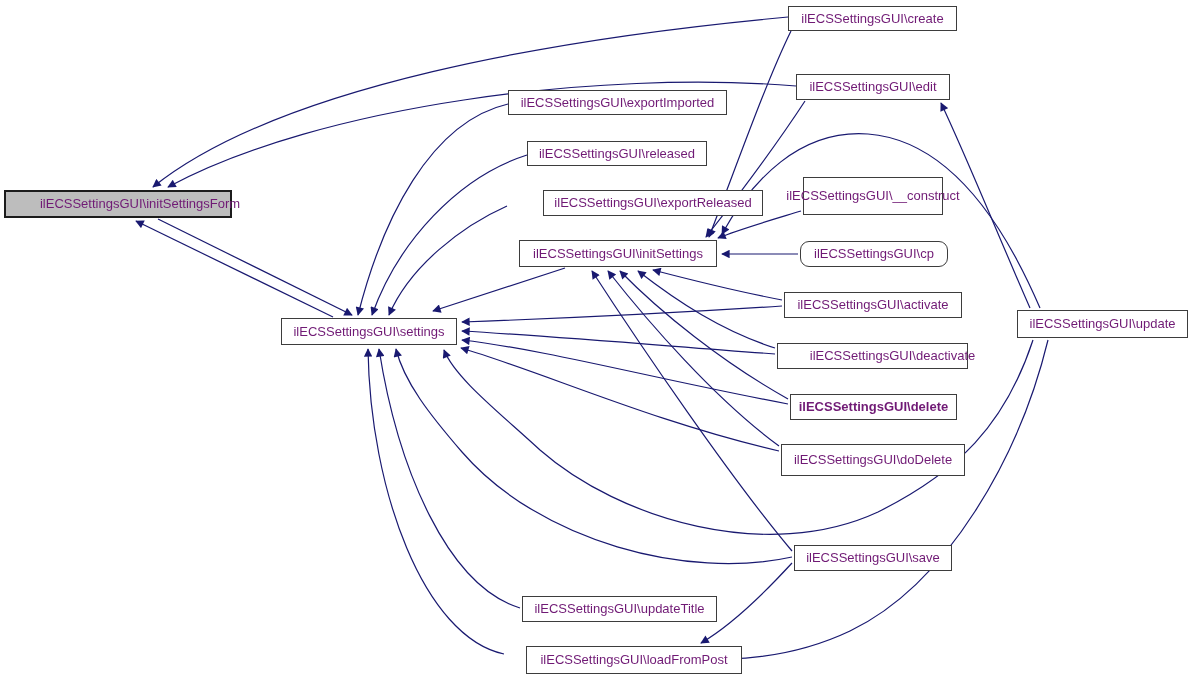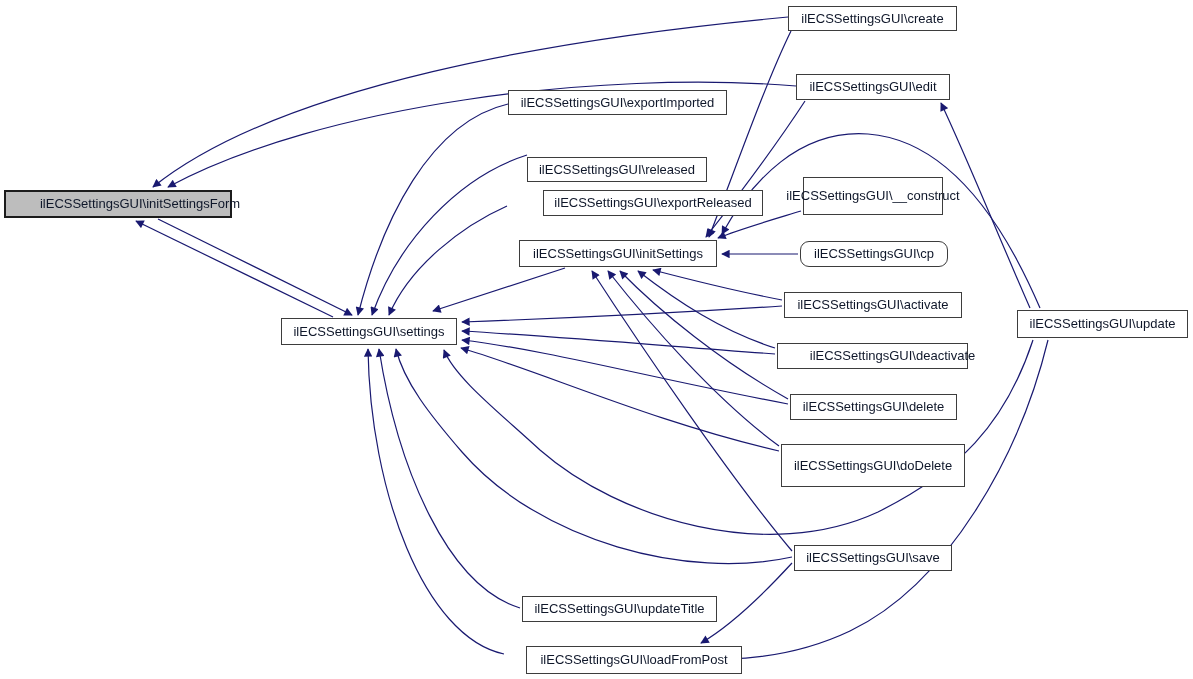--- a/index.html
+++ b/index.html
@@ -9,21 +9,21 @@
     background:#ffffff;
     font-family:"Liberation Sans", sans-serif;
     overflow:hidden;
   }
   #edge-layer{position:absolute;left:0;top:0;width:1193px;height:679px;}
   .gnode{
     position:absolute;
     box-sizing:border-box;
     background:#ffffff;
     border:1px solid #3d3d3d;
-    color:#0f172a;
+    color:#701a75;
     font-size:13px;
     line-height:16px;
     display:flex;
     align-items:center;
     justify-content:center;
     text-align:center;
     white-space:nowrap;
     cursor:pointer;
   }
   .gnode.highlighted{
@@ -81,21 +81,21 @@
       </div>
       <div class="gnode" style="left: 788px; top: 6px; width: 169px; height: 25px;">
         <span>ilECSSettingsGUI\create</span>
       </div>
       <div class="gnode" style="left: 796px; top: 74px; width: 154px; height: 26px;">
         <span>ilECSSettingsGUI\edit</span>
       </div>
       <div class="gnode" style="left: 508px; top: 90px; width: 219px; height: 25px;">
         <span>ilECSSettingsGUI\exportImported</span>
       </div>
-      <div class="gnode" style="left: 527px; top: 141px; width: 180px; height: 25px; margin-top: 16px;">
+      <div class="gnode" style="left: 527px; top: 141px; width: 180px; height: 25px;">
         <span>ilECSSettingsGUI\released</span>
       </div>
       <div class="gnode" style="left: 507px; top: 190px; width: 220px; height: 26px; margin-left: 36px;">
         <span>ilECSSettingsGUI\exportReleased</span>
       </div>
       <div class="gnode" style="left: 519px; top: 240px; width: 198px; height: 27px;">
         <span>ilECSSettingsGUI\initSettings</span>
       </div>
       <div class="gnode" style="left: 803px; top: 177px; width: 140px; height: 38px; flex-direction: row;">
         <span>ilECSSettingsGUI\_</span>
@@ -103,24 +103,24 @@
       </div>
       <div class="gnode" style="left: 800px; top: 241px; width: 148px; height: 26px; border-radius: 9px;">
         <span>ilECSSettingsGUI\cp</span>
       </div>
       <div class="gnode" style="left: 784px; top: 292px; width: 178px; height: 26px;">
         <span>ilECSSettingsGUI\activate</span>
       </div>
       <div class="gnode" style="left: 777px; top: 343px; width: 191px; height: 26px; padding-left: 40px;">
         <span>ilECSSettingsGUI\deactivate</span>
       </div>
-      <div class="gnode" style="left: 790px; top: 394px; width: 167px; height: 26px;">
+      <div class="gnode" style="left: 790px; top: 394px; width: 167px; height: 26px; font-weight: bold;">
         <span>ilECSSettingsGUI\delete</span>
       </div>
-      <div class="gnode" style="left: 781px; top: 444px; width: 184px; height: 43px;">
+      <div class="gnode" style="left: 781px; top: 444px; width: 184px; height: 32px;">
         <span>ilECSSettingsGUI\doDelete</span>
       </div>
       <div class="gnode" style="left: 281px; top: 318px; width: 176px; height: 27px;">
         <span>ilECSSettingsGUI\settings</span>
       </div>
       <div class="gnode" style="left: 1017px; top: 310px; width: 171px; height: 28px;">
         <span>ilECSSettingsGUI\update</span>
       </div>
       <div class="gnode" style="left: 794px; top: 545px; width: 158px; height: 26px;">
         <span>ilECSSettingsGUI\save</span>

